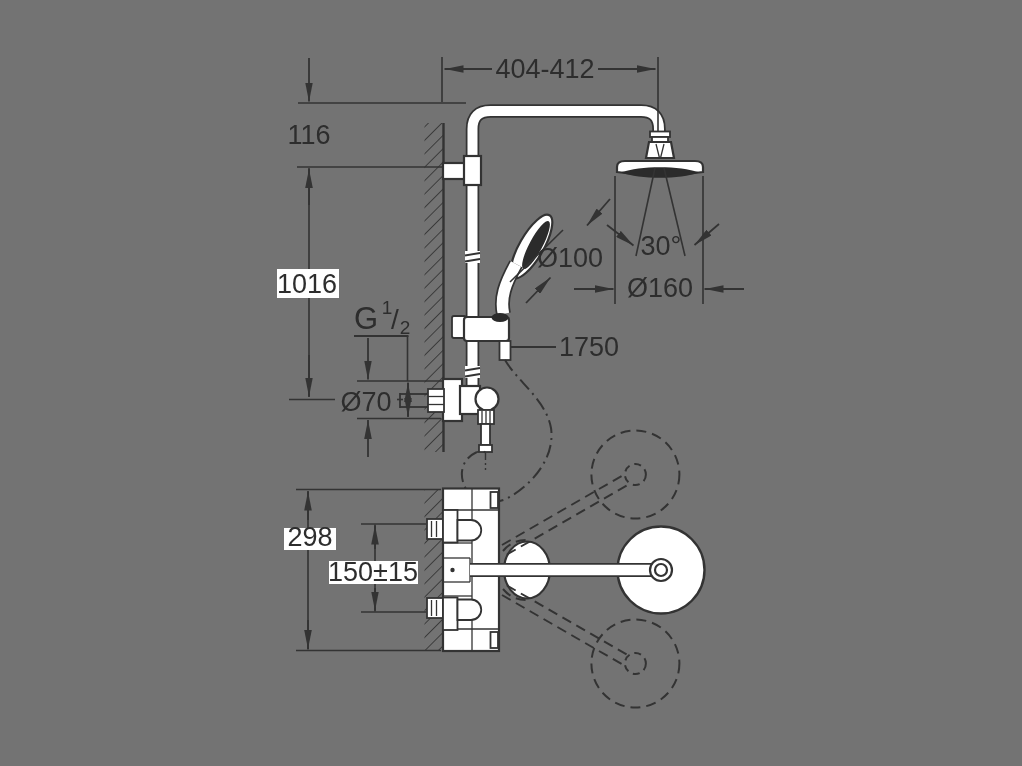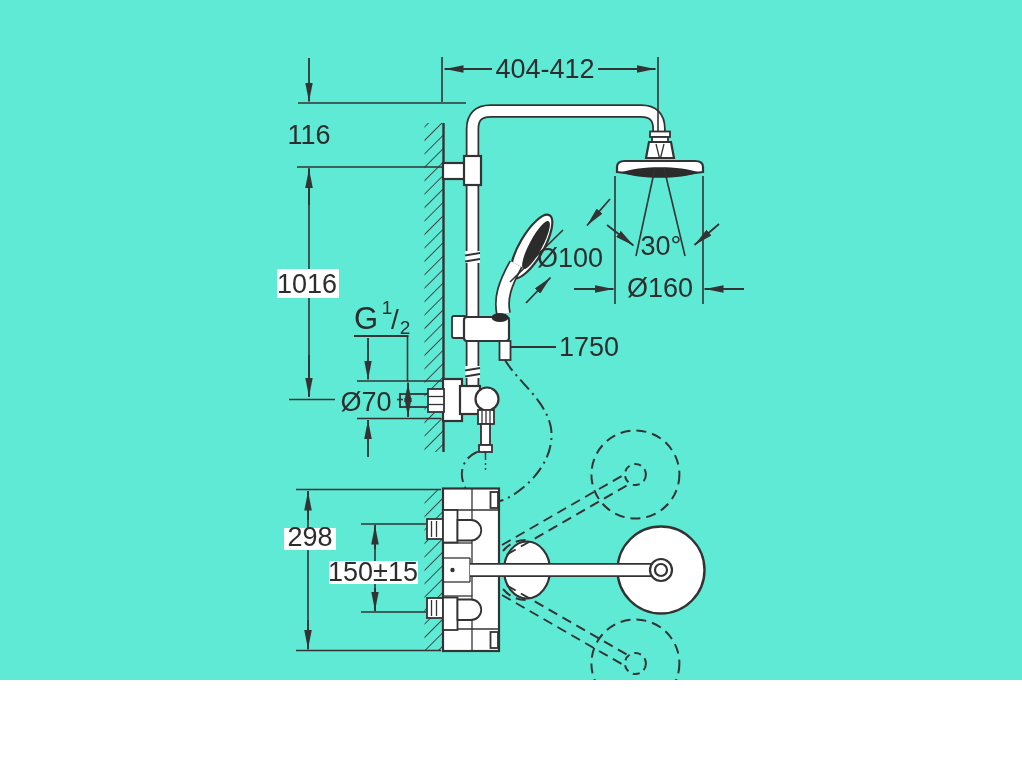--- a/index.html
+++ b/index.html
@@ -1,16 +1,16 @@
 <!DOCTYPE html>
 <html><head>
 <meta charset="utf-8">
 <style>
   html,body{margin:0;padding:0;background:#ffffff;}
-  .stage{position:relative;width:1022px;height:680px;background:#5eead4;overflow:hidden;}
+  .stage{position:relative;width:1022px;height:766px;background:#737373;overflow:hidden;}
   svg{display:block;}
   text{font-family:"Liberation Sans","DejaVu Sans",sans-serif;fill:#2d2d2d;font-size:27px;}
   text.small{font-size:19px;}
   text.big{font-size:31px;}
   text.slash{font-size:28px;}
   .ln{stroke:#333;stroke-width:1.6;fill:none;}
   .dim{stroke:#333;stroke-width:1.8;fill:none;}
   .out{stroke:#333;stroke-width:2.2;fill:#fff;}
   .out18{stroke:#333;stroke-width:1.8;fill:#fff;}
   .thin{stroke:#333;stroke-width:1.3;fill:none;}

